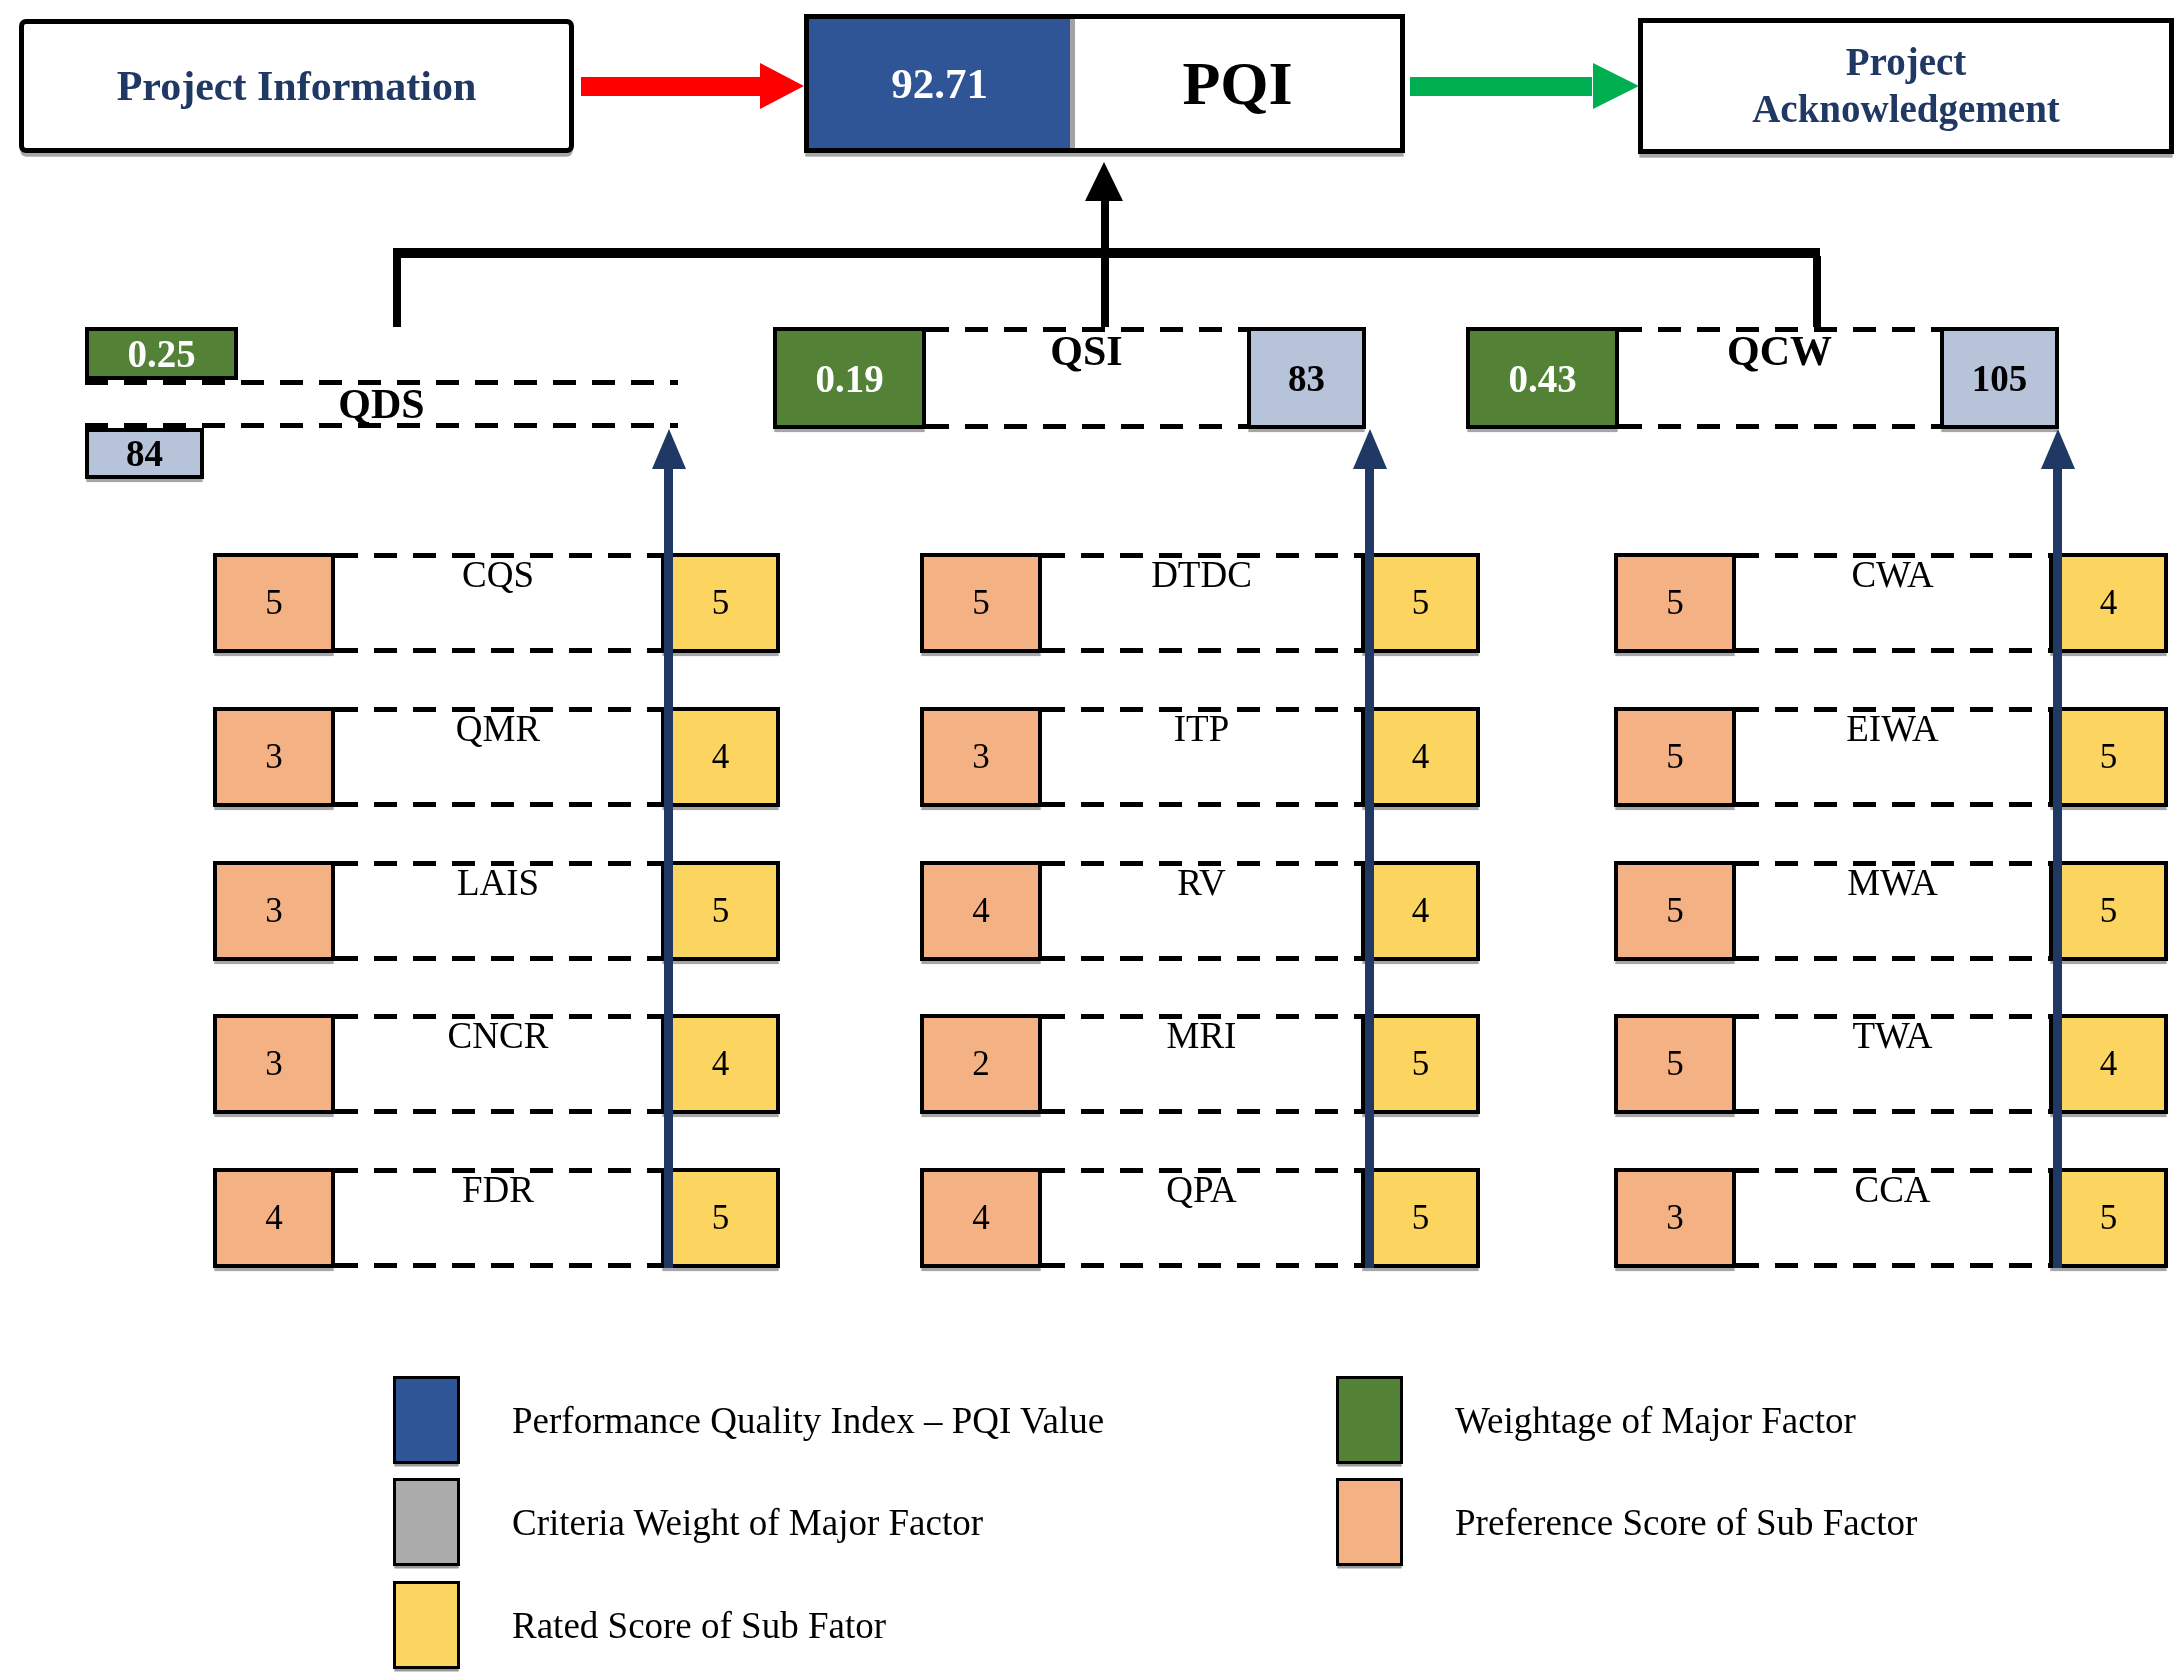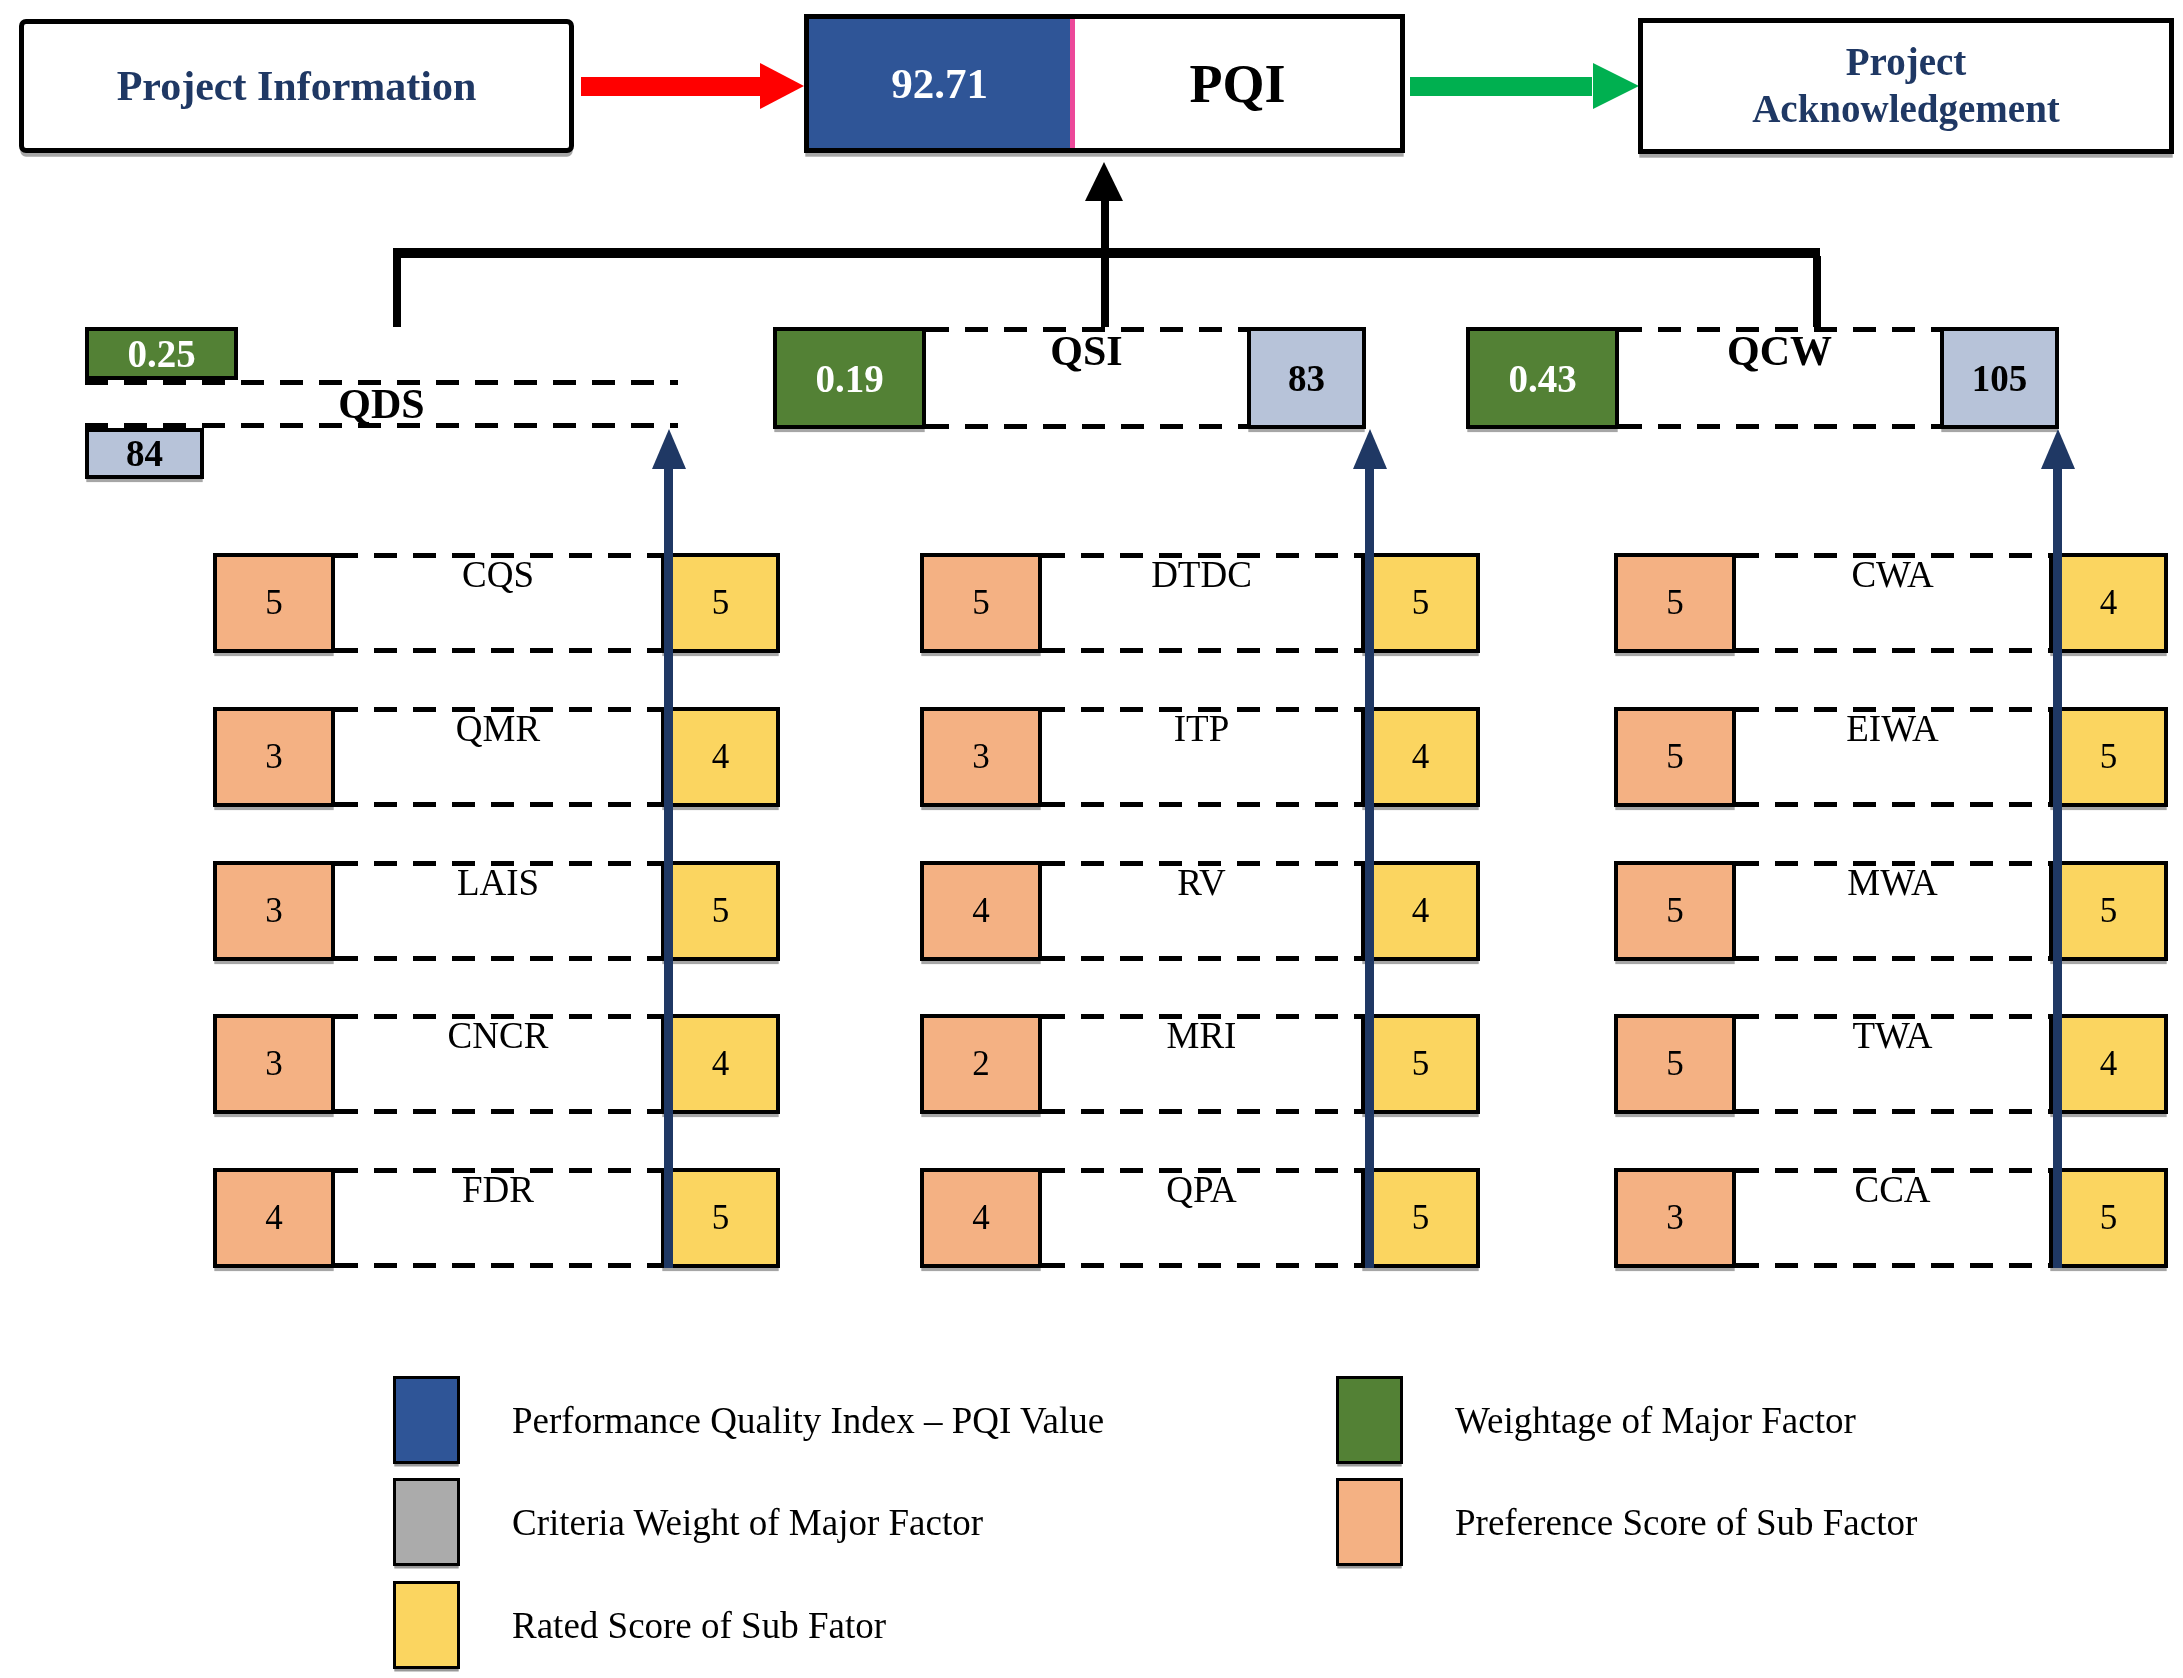--- a/index.html
+++ b/index.html
@@ -8,23 +8,23 @@
     font-family:"Liberation Serif","DejaVu Serif",serif;color:#000;
   }
   .abs{position:absolute;box-sizing:border-box;}
   
   .flowbox{
     border:5.7px solid #000;background:#fff;display:flex;align-items:center;justify-content:center;
     text-align:center;box-shadow:0 5px 0 -1.3px rgba(0,0,0,0.35);
   }
   .navy-text{color:#1F3864;font-weight:bold;}
   .pqi-split{display:flex;width:100%;height:100%;}
-  .pqi-val{width:261px;background:#2F5597;border-right:5px solid #ec4899;display:flex;align-items:center;justify-content:center;
+  .pqi-val{width:261px;background:#2F5597;border-right:5px solid #a3a3a3;display:flex;align-items:center;justify-content:center;
     color:#fff;font-size:43px;font-weight:bold;}
-  .pqi-name{flex:1;display:flex;align-items:center;justify-content:center;font-size:54px;font-weight:bold;}
+  .pqi-name{flex:1;display:flex;align-items:center;justify-content:center;font-size:62px;font-weight:bold;}
   
   .shaft-h{position:absolute;}
   .tri{position:absolute;width:0;height:0;}
   
   .frow{display:flex;align-items:stretch;}
   .solidbox{
     border:4.4px solid #000;display:flex;align-items:center;justify-content:center;
     box-shadow:0 4.4px 0 -1.3px rgba(0,0,0,0.35);
   }
   .weightbox{width:145px;background:#538135;color:#fff;font-size:39px;font-weight:bold;}

